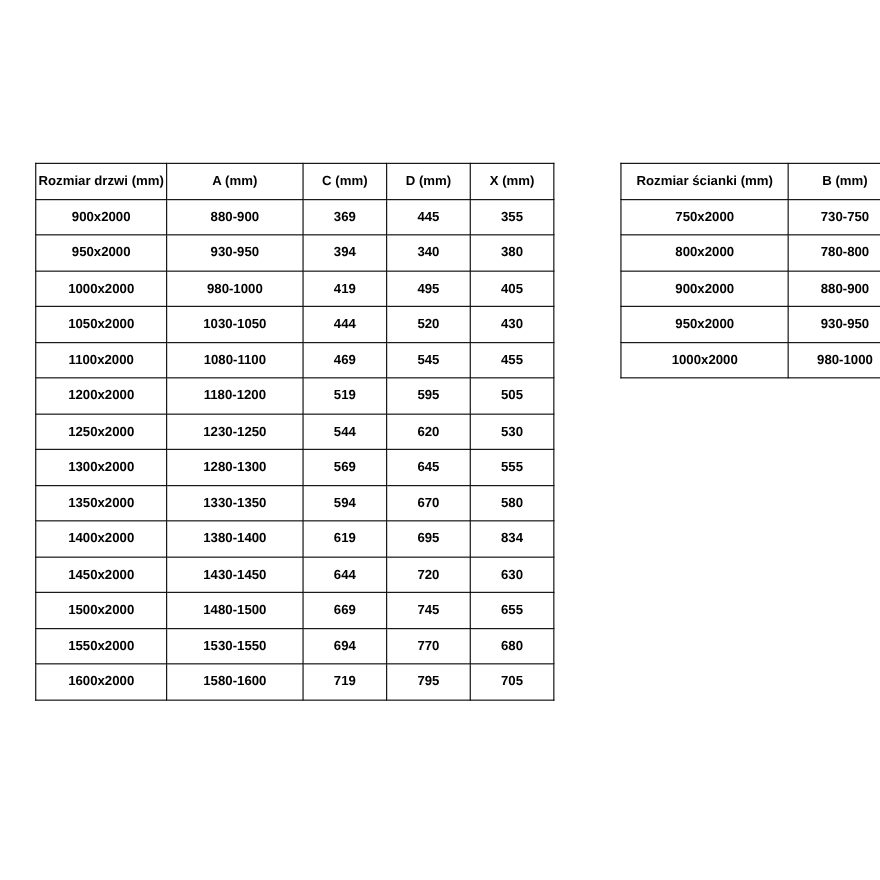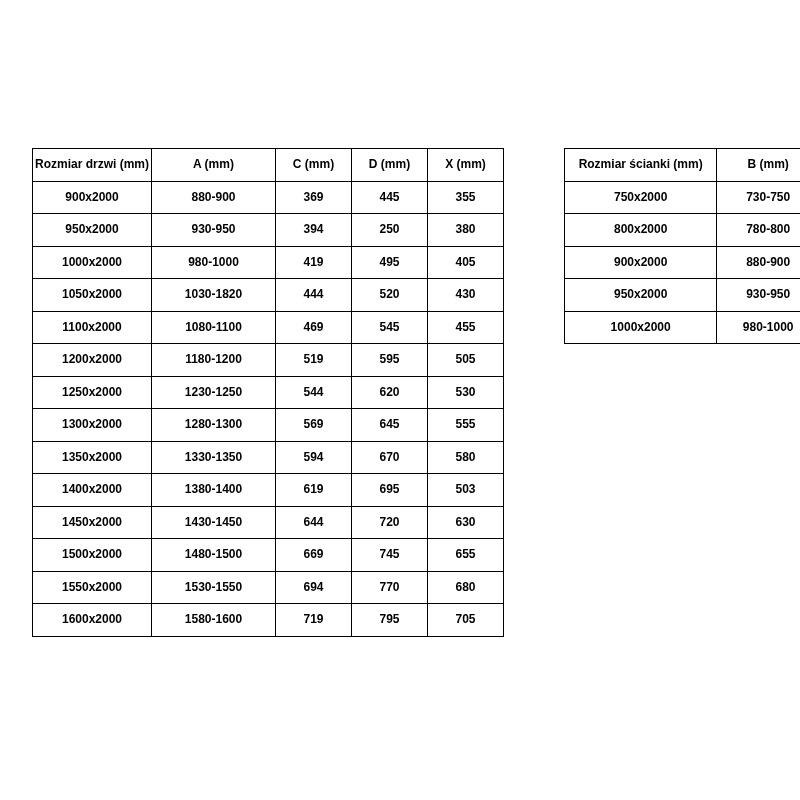--- a/index.html
+++ b/index.html
@@ -87,33 +87,33 @@
           <td>900x2000</td>
           <td>880-900</td>
           <td>369</td>
           <td>445</td>
           <td>355</td>
         </tr>
         <tr>
           <td>950x2000</td>
           <td>930-950</td>
           <td>394</td>
-          <td>250</td>
+          <td>340</td>
           <td>380</td>
         </tr>
         <tr>
           <td>1000x2000</td>
           <td>980-1000</td>
           <td>419</td>
           <td>495</td>
           <td>405</td>
         </tr>
         <tr>
           <td>1050x2000</td>
-          <td>1030-1820</td>
+          <td>1030-1050</td>
           <td>444</td>
           <td>520</td>
           <td>430</td>
         </tr>
         <tr>
           <td>1100x2000</td>
           <td>1080-1100</td>
           <td>469</td>
           <td>545</td>
           <td>455</td>
@@ -144,21 +144,21 @@
           <td>1330-1350</td>
           <td>594</td>
           <td>670</td>
           <td>580</td>
         </tr>
         <tr>
           <td>1400x2000</td>
           <td>1380-1400</td>
           <td>619</td>
           <td>695</td>
-          <td>503</td>
+          <td>834</td>
         </tr>
         <tr>
           <td>1450x2000</td>
           <td>1430-1450</td>
           <td>644</td>
           <td>720</td>
           <td>630</td>
         </tr>
         <tr>
           <td>1500x2000</td>

